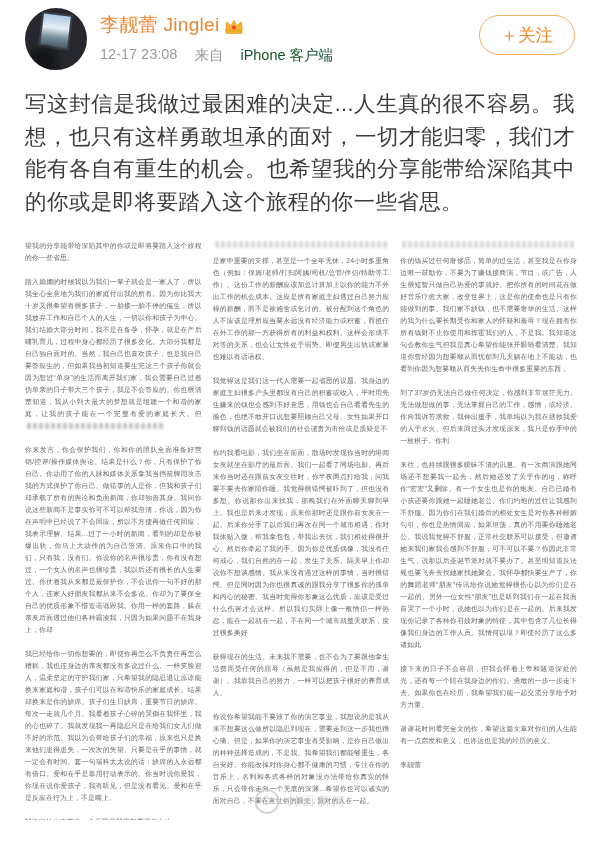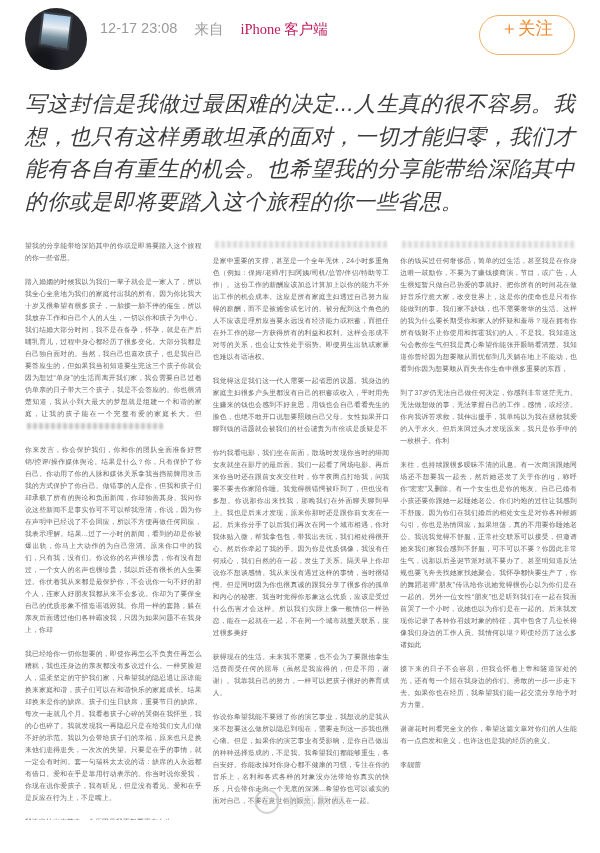--- a/index.html
+++ b/index.html
@@ -12,27 +12,27 @@
   .avatar .ph{position:absolute;left:17px;top:7px;width:27px;height:32px;transform:rotate(7deg);
           background:linear-gradient(180deg,#a8c9e6 0%,#e9eef3 40%,#77919f 70%,#4a5a66 100%);
           box-shadow:0 0 0 2px #3a3e45;}
   .avatar .shade{position:absolute;left:-8px;bottom:-10px;width:50px;height:36px;border-radius:50%;
           background:radial-gradient(circle,#15161a 30%,transparent 70%);}
   .hmid{margin-left:13px;padding-top:4px;}
   .uname-row{display:flex;align-items:center;gap:5px;}
   .uname{color:#ef862f;font-size:19px;letter-spacing:.3px;cursor:pointer;}
   .crown{display:inline-flex;margin-top:2px;}
   .meta{margin-top:8px;font-size:14.5px;color:#9b9b9b;display:flex;gap:17px;}
-  .meta .lnk{color:#be185d;cursor:pointer;font-family:Liberation Serif, serif;}
+  .meta .lnk{color:#14532d;cursor:pointer;}
   .follow{position:absolute;right:25px;top:15px;height:40px;padding:0 21px;border-radius:21px;
           border:1px solid #f2b065;background:#fff;color:#f0882a;font-size:17.5px;
-          font-family:inherit;display:flex;cursor:pointer;}
+          font-family:inherit;display:flex;align-items:center;cursor:pointer;}
   
   .post-text{margin:18px 25px 0 25px;font-size:21.5px;line-height:32.5px;color:#3c3c3c;
-          letter-spacing:.4px;text-align:justify;font-style:italic;}
+          letter-spacing:.4px;text-align:justify;}
   
   .letter{position:relative;margin:14px 23px 0 25px;height:588px;overflow:hidden;
           display:flex;gap:11px;padding-top:8px;box-sizing:border-box;cursor:pointer;
           filter:blur(.22px);}
   .lcol{flex:1 1 0;min-width:0;}
   .lp{margin:0 0 12px 0;font-size:6.8px;line-height:12px;color:#676767;text-align:justify;
       letter-spacing:.2px;word-break:break-all;}
   .lp.sig{text-align:left;}
   .cropped-line{height:7px;margin:1px 2px 7px 2px;opacity:.32;filter:blur(.8px);
       background:repeating-linear-gradient(90deg,#8e8e8e 0 4px,transparent 4px 6px);}
@@ -50,20 +50,30 @@
 <body>
 
 <div class="page">
 
   <div class="header">
     <div class="avatar">
       <div class="ph"></div>
       <div class="shade"></div>
     </div>
     <div class="hmid">
+      <div class="uname-row">
+        <span class="uname">李靓蕾 Jinglei</span>
+        <span class="crown">
+          <svg width="20" height="17" viewBox="0 0 24 20">
+            <path d="M2 15 L3.4 4.5 L8.6 9.2 L12 2.6 L15.4 9.2 L20.6 4.5 L22 15 Z" fill="#f6b332" stroke="#e49a1b" stroke-width="1"></path>
+            <rect x="2.4" y="15.4" width="19.2" height="3" rx="1" fill="#f6b332" stroke="#e49a1b" stroke-width=".8"></rect>
+            <circle cx="12" cy="11.2" r="2.5" fill="#e2483d"></circle>
+          </svg>
+        </span>
+      </div>
       <div class="meta">
         <span>12-17 23:08</span>
         <span>来自</span>
         <span class="lnk">iPhone 客户端</span>
       </div>
     </div>
     <button class="follow">
       <span>＋关注</span>
     </button>
   </div>

